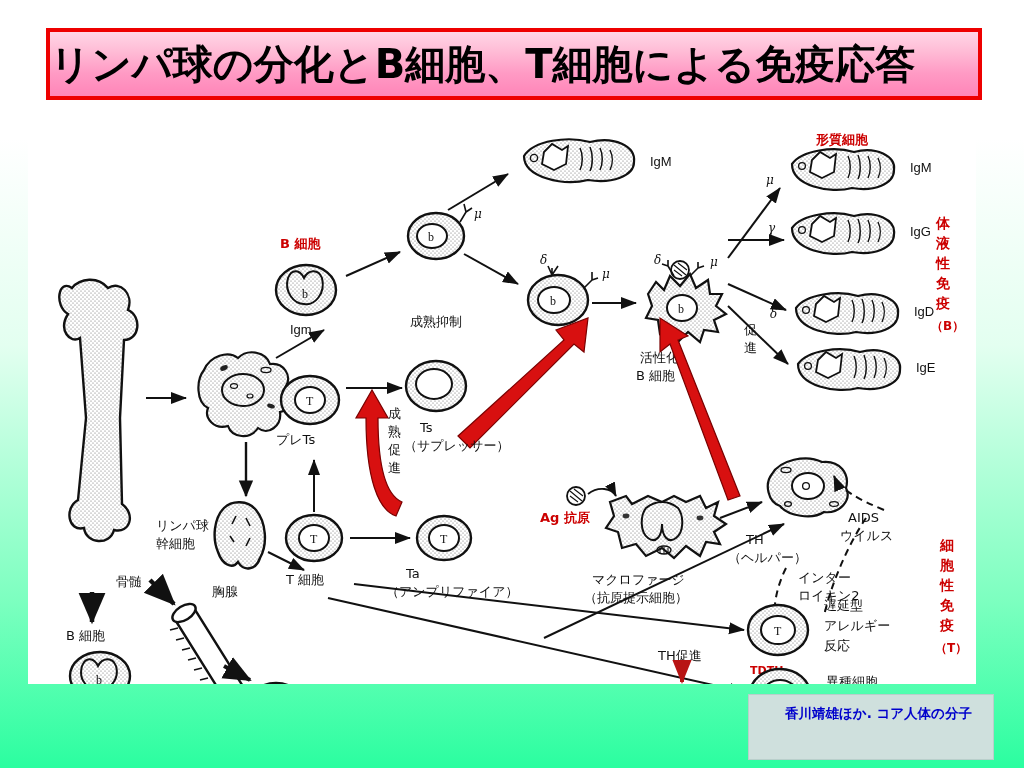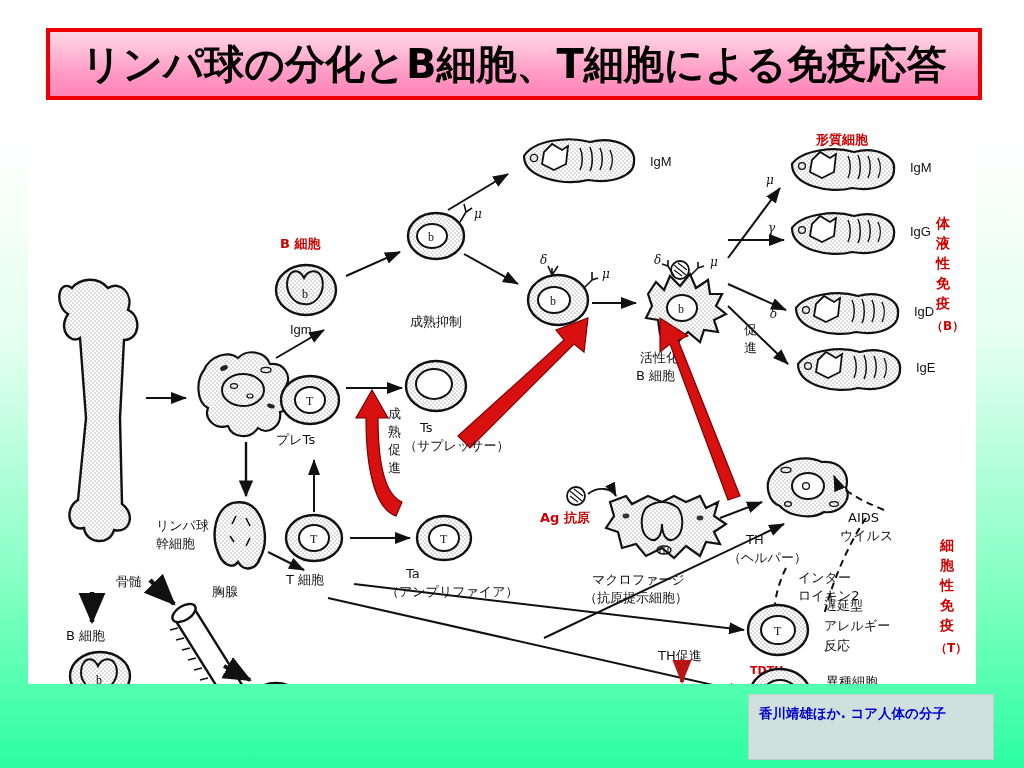--- a/index.html
+++ b/index.html
@@ -8,21 +8,21 @@
     font-family:"Liberation Sans","DejaVu Sans",sans-serif;
     background:linear-gradient(to bottom, #ffffff 0%, #ffffff 18%, #e3fff0 45%, #7dffc0 78%, #2bfea0 100%);
     position:relative;
   }
 
   
   #title-bar {
     position:absolute; left:46px; top:28px; width:936px; height:72px;
     border:4px solid #ee0000;
     background:linear-gradient(to bottom,#ffd6e6 0%,#ffbcd6 30%,#ff9ac4 65%,#ff85b8 100%);
-    display:flex; align-items:center; justify-content:center;
+    display:flex; align-items:center; justify-content:flex-start;
   }
   #title-text {
     font-size:40px; font-weight:bold; color:#000;
     letter-spacing:0px; white-space:nowrap;
     font-family:"DejaVu Sans","Liberation Sans",sans-serif;
   }
 
   
   #diagram-panel {
     position:absolute; left:28px; top:118px; width:948px; height:566px;
@@ -31,21 +31,21 @@
   #diagram-svg { position:absolute; left:0; top:0; width:948px; height:566px; }
 
   
   #citation-box {
     position:absolute; left:748px; top:694px; width:246px; height:66px;
     background:#cfe0dd; border:1px solid #b9cfcb;
     padding:7px 10px;
   }
   .cite-line {
     font-size:13.5px; font-weight:bold; color:#0000cc; line-height:1.65;
-    font-family:"DejaVu Sans","Liberation Sans",sans-serif; white-space:nowrap;
+    font-family:"DejaVu Sans","Liberation Sans",sans-serif; white-space:nowrap;margin-left:26px;
   }
 
   
   .lab  { font-family:"DejaVu Sans","Liberation Sans",sans-serif; font-size:13px; fill:#111; }
   .labs { font-family:"DejaVu Sans","Liberation Sans",sans-serif; font-size:11px; fill:#111; }
   .labr { font-family:"DejaVu Sans","Liberation Sans",sans-serif; font-size:13px; fill:#cc0000; font-weight:bold; }
   .labrs{ font-family:"DejaVu Sans","Liberation Sans",sans-serif; font-size:11px; fill:#cc0000; font-weight:bold; }
   .greek{ font-family:"DejaVu Serif","Liberation Serif",serif; font-size:12px; fill:#111; font-style:italic; }
   .ig   { font-family:"Liberation Sans","DejaVu Sans",sans-serif; font-size:13px; fill:#111; }
   .vert { font-family:"DejaVu Sans","Liberation Sans",sans-serif; font-size:14px; fill:#cc0000; font-weight:bold; }

